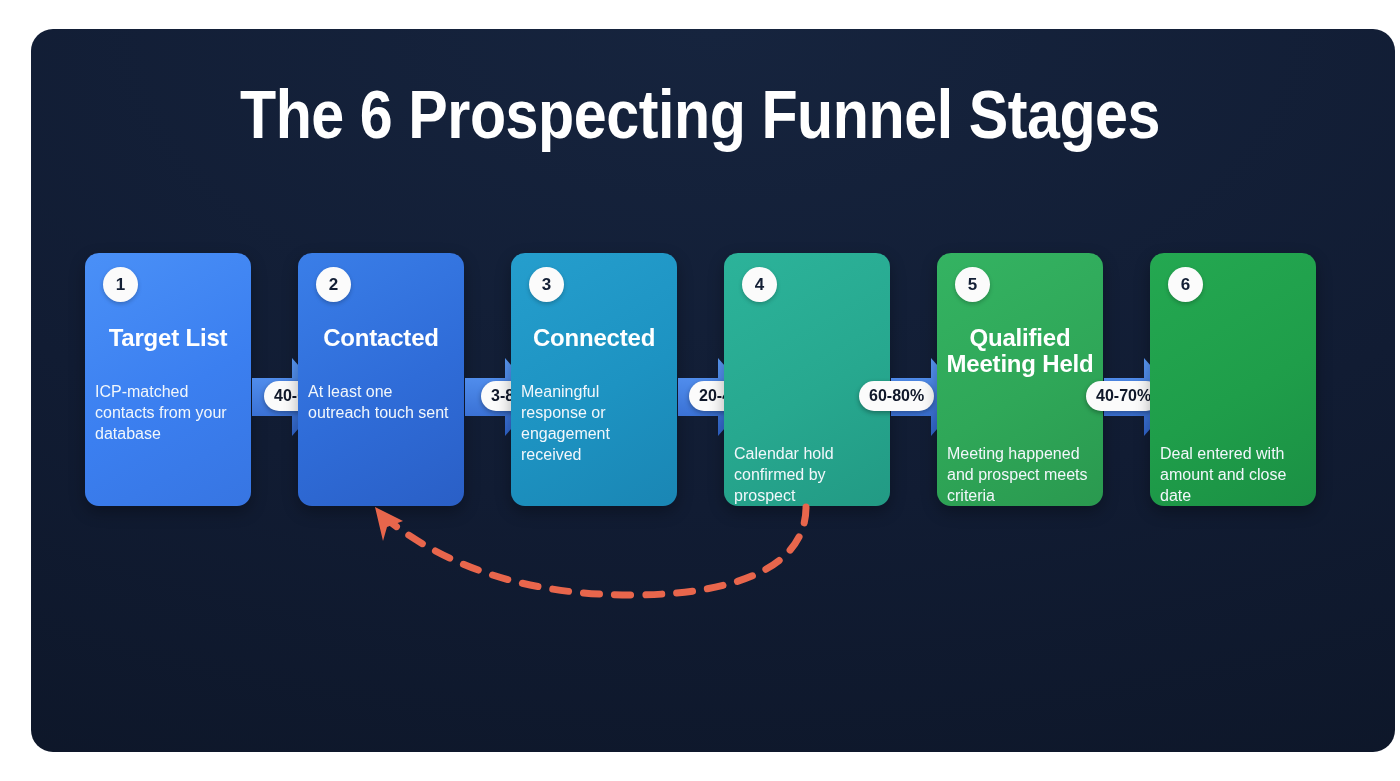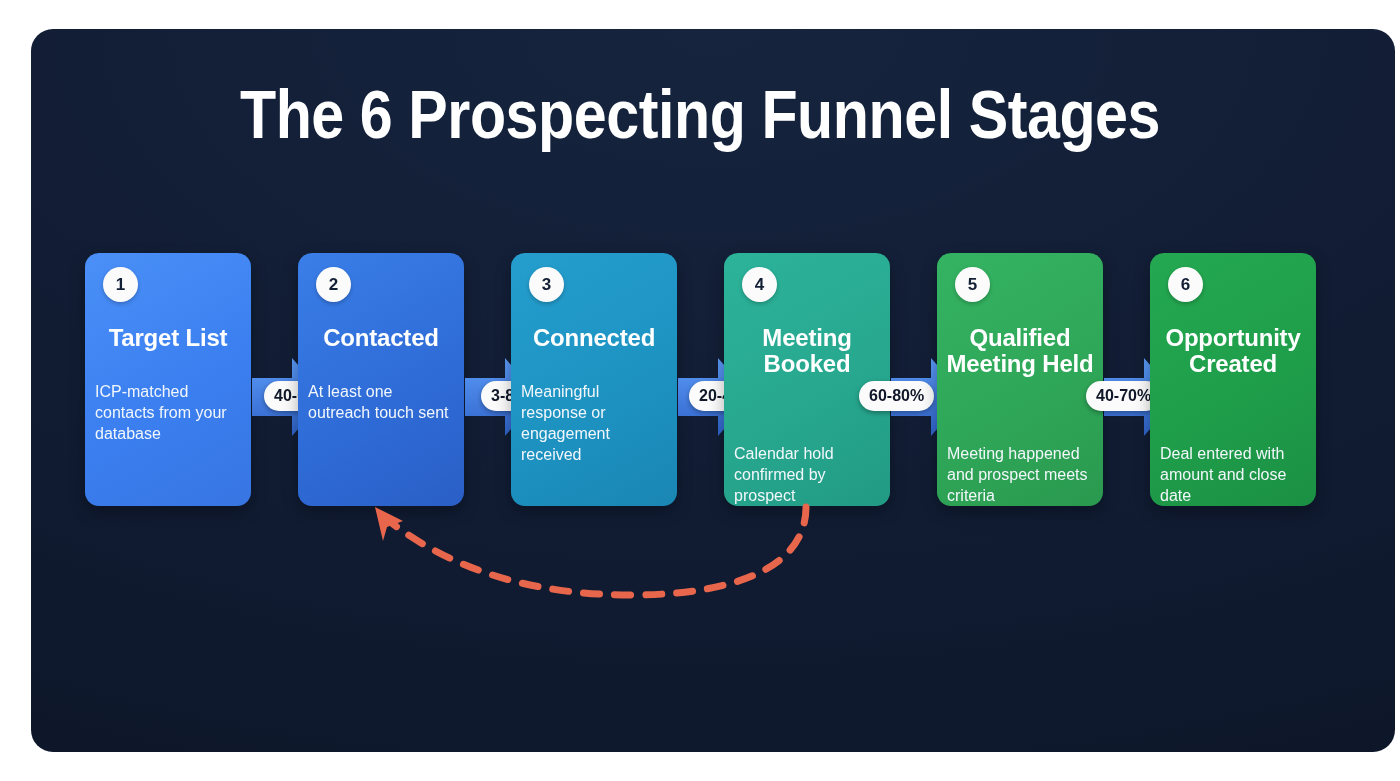--- a/index.html
+++ b/index.html
@@ -227,21 +227,20 @@
               <stop offset="100%" stop-color="#2f63c9"></stop>
             </linearGradient>
           </defs>
           <path d="M0,24 L40,24 L40,4 L74,43 L40,82 L40,62 L0,62 Z" fill="url(#ag3)"></path>
         </svg>
       </div>
       <div class="pct-pill" style="left:658px;">20-40%</div>
 
       <div class="stage-card two-line" style="left:693px; background:linear-gradient(150deg,#2cb39a 0%,#27a88f 55%,#229a84 100%);">
         <div class="badge">4</div>
-        <div class="stage-title">Meeting Booked</div>
         <div class="stage-desc">Calendar hold confirmed by prospect</div>
       </div>
 
       <div class="connector" style="left:860px;">
         <svg viewBox="0 0 74 86" xmlns="http://www.w3.org/2000/svg">
           <defs>
             <linearGradient id="ag4" x1="0" y1="0" x2="0" y2="1">
               <stop offset="0%" stop-color="#5b9bf8"></stop>
               <stop offset="100%" stop-color="#2f63c9"></stop>
             </linearGradient>
@@ -265,21 +264,20 @@
               <stop offset="100%" stop-color="#2f63c9"></stop>
             </linearGradient>
           </defs>
           <path d="M0,24 L40,24 L40,4 L74,43 L40,82 L40,62 L0,62 Z" fill="url(#ag5)"></path>
         </svg>
       </div>
       <div class="pct-pill" style="left:1055px;">40-70%</div>
 
       <div class="stage-card two-line" style="left:1119px; background:linear-gradient(150deg,#24a851 0%,#1f9e4a 55%,#1b9044 100%);">
         <div class="badge">6</div>
-        <div class="stage-title">Opportunity Created</div>
         <div class="stage-desc">Deal entered with amount and close date</div>
       </div>
 
     </div>
 
     <svg id="loop" viewBox="0 0 1338 723" xmlns="http://www.w3.org/2000/svg">
       <path d="M775,478 C775,540 700,566 600,566 C500,566 420,540 358,492" fill="none" stroke="#e8664c" stroke-width="7" stroke-linecap="round" stroke-dasharray="16 15"></path>
       <path d="M344,478 L372,492 L356,498 L352,512 Z" fill="#e8664c"></path>
     </svg>
 

